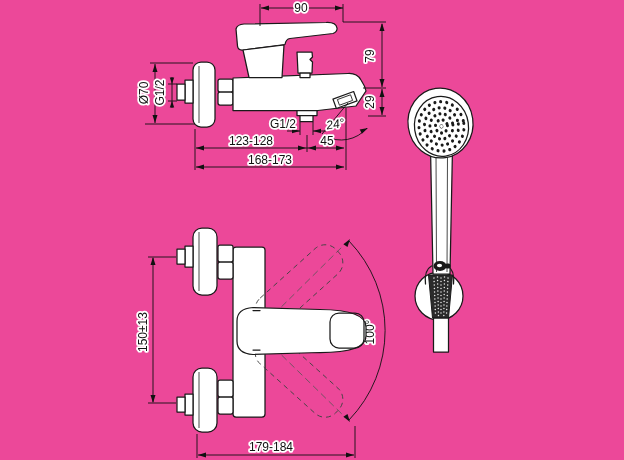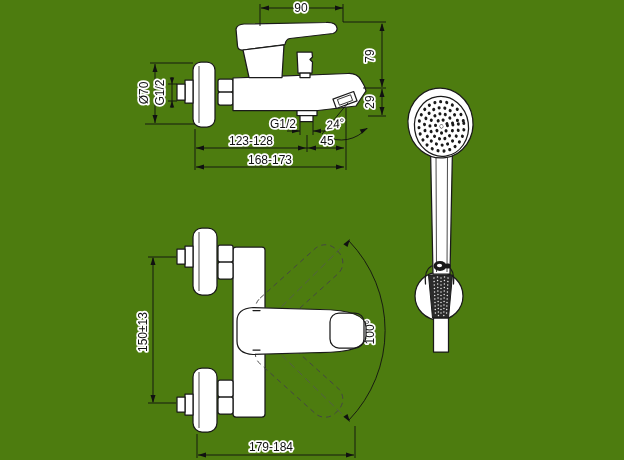--- a/index.html
+++ b/index.html
@@ -1,16 +1,16 @@
 <!DOCTYPE html>
 <html><head>
 <meta charset="utf-8">
 <style>
   html,body{margin:0;padding:0;background:#fff;}
-  #canvas{position:relative;width:624px;height:460px;background:#4d7c0f;overflow:hidden;
+  #canvas{position:relative;width:624px;height:460px;background:#ec4899;overflow:hidden;
           font-family:"Liberation Sans", sans-serif;}
   svg{position:absolute;left:0;top:0;}
   text{fill:#111;font-family:"Liberation Sans", sans-serif;font-size:12px;
        paint-order:stroke;stroke:#fff;stroke-width:3.5px;stroke-linejoin:round;}
   .outline{fill:none;stroke:#1a1a1a;stroke-width:1.25;stroke-linejoin:round;stroke-linecap:round;}
   .outline-f{fill:#fff;stroke:#1a1a1a;stroke-width:1.25;stroke-linejoin:round;}
   .dim{fill:none;stroke:#111;stroke-width:0.9;}
   .arrow{fill:#111;stroke:none;}
   .dashed{fill:none;stroke:#444;stroke-width:0.9;stroke-dasharray:5 4;}
   .cl{fill:none;stroke:#555;stroke-width:0.8;stroke-dasharray:7 4;}

